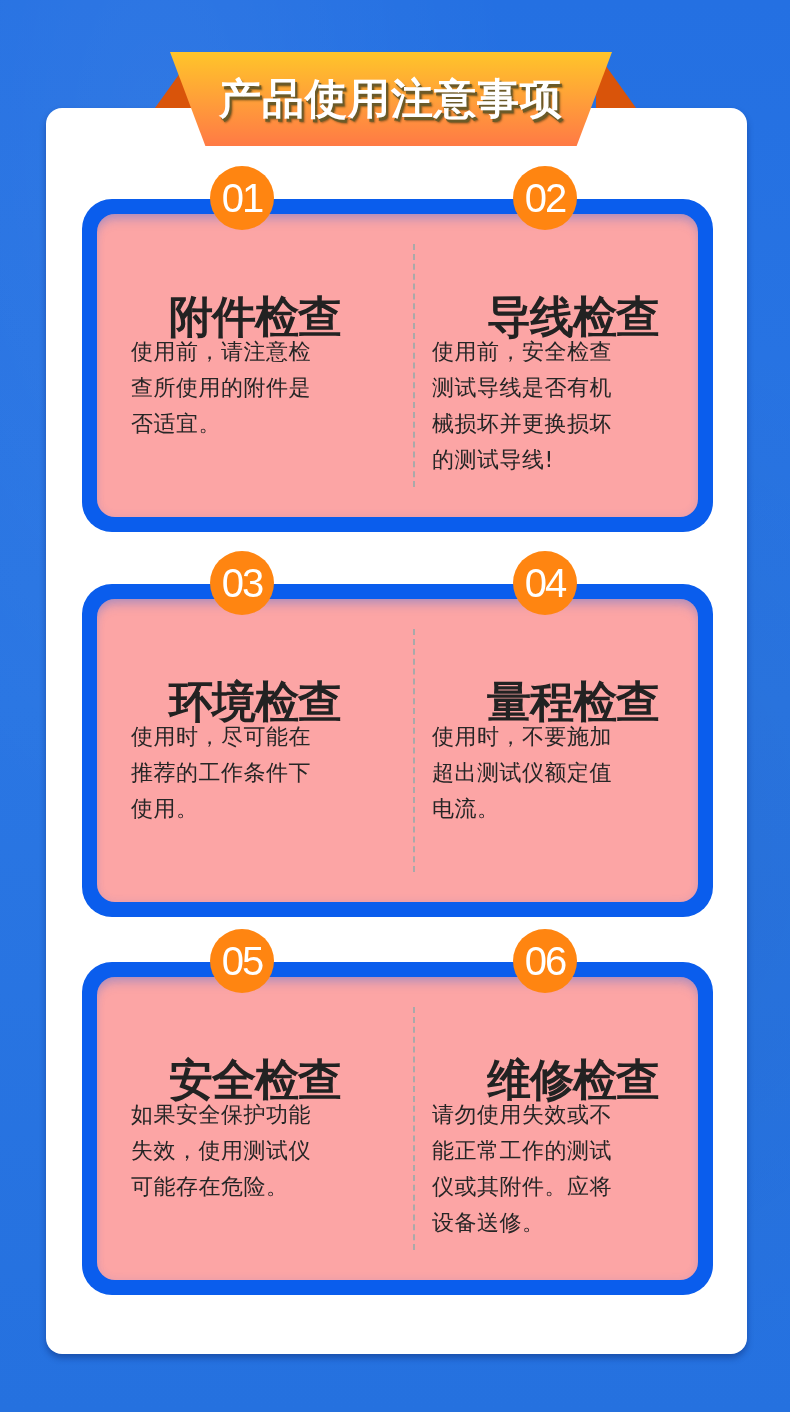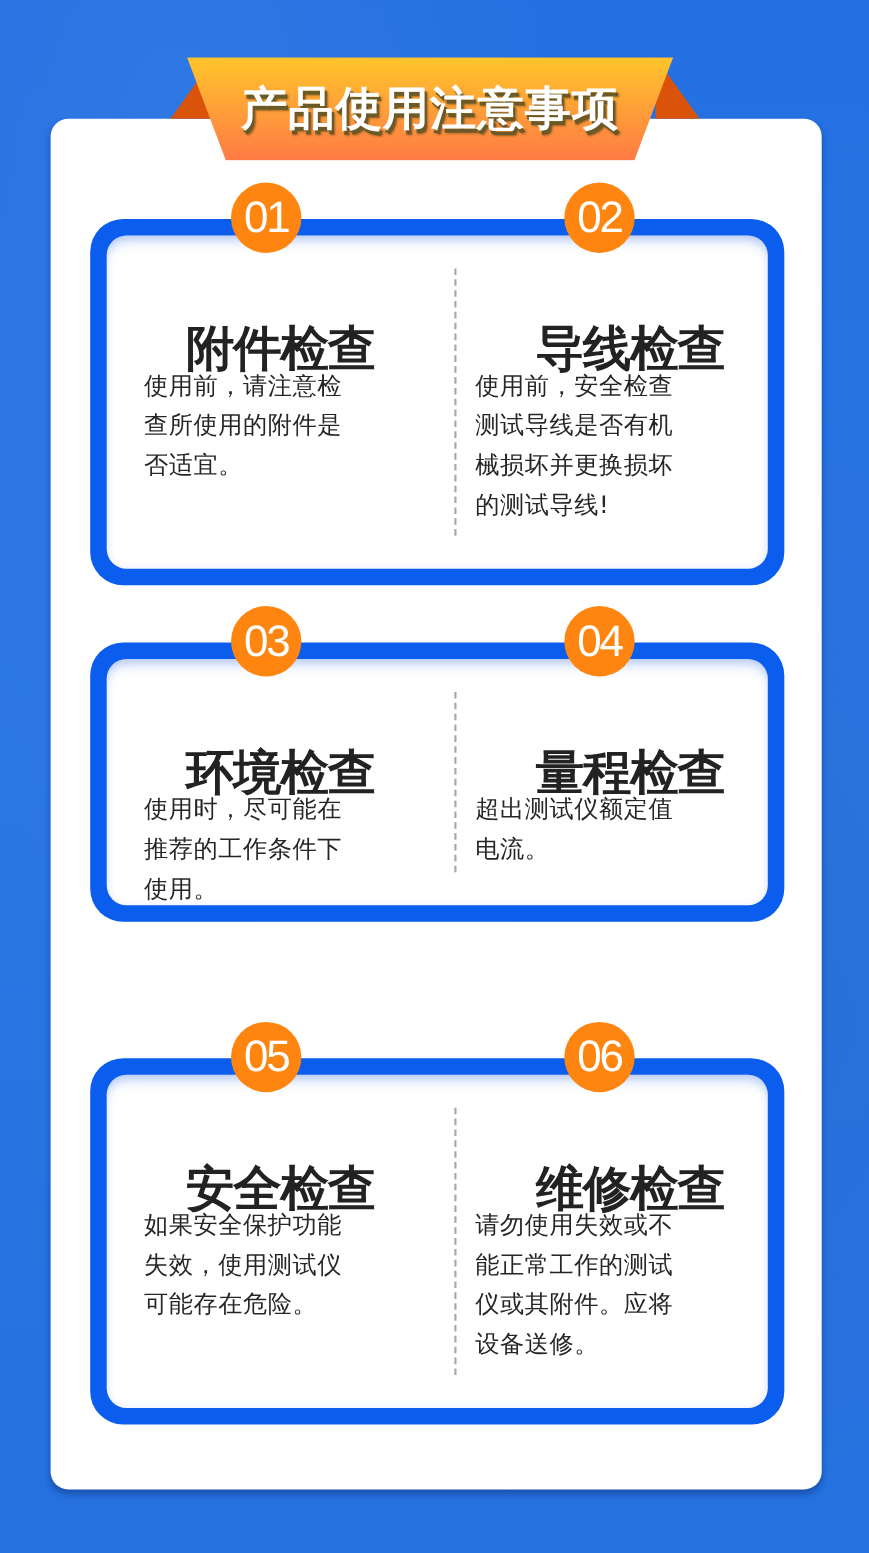--- a/index.html
+++ b/index.html
@@ -61,21 +61,21 @@
       position: absolute;
       left: 82px;
       width: 631px;
       background: #0a5ded;
       border-radius: 30px;
       padding: 15px;
     }
     .card-inner {
       position: relative;
       width: 100%; height: 100%;
-      background: #ffffff;
+      background: #fca5a5;
       border-radius: 18px;
       box-shadow: inset 0 10px 12px -6px rgba(40, 100, 230, 0.35), inset 0 0 8px rgba(40,100,230,0.12);
     }
     .divider {
       position: absolute;
       left: 316px;
       top: 30px;
       bottom: 30px;
       width: 0;
       border-left: 2px dashed #a9a9a9;
@@ -153,36 +153,37 @@
       <div class="col-text">
         <div>使用前，安全检查</div>
         <div>测试导线是否有机</div>
         <div>械损坏并更换损坏</div>
         <div>的测试导线!</div>
       </div>
     </div>
   </div>
 </div>
 
-<div class="card" style="top:584px; height:254px;">
+<div class="card" style="top:584px; height:333px;">
   <div class="card-inner">
     <div class="badge" style="left:113px;">03</div>
     <div class="badge" style="left:416px;">04</div>
     <div class="divider"></div>
     <div class="col left">
       <div class="col-title">环境检查</div>
       <div class="col-text">
         <div>使用时，尽可能在</div>
         <div>推荐的工作条件下</div>
         <div>使用。</div>
       </div>
     </div>
     <div class="col right">
       <div class="col-title">量程检查</div>
       <div class="col-text">
+        <div>使用时，不要施加</div>
         <div>超出测试仪额定值</div>
         <div>电流。</div>
       </div>
     </div>
   </div>
 </div>
 
 <div class="card" style="top:962px; height:333px;">
   <div class="card-inner">
     <div class="badge" style="left:113px;">05</div>

